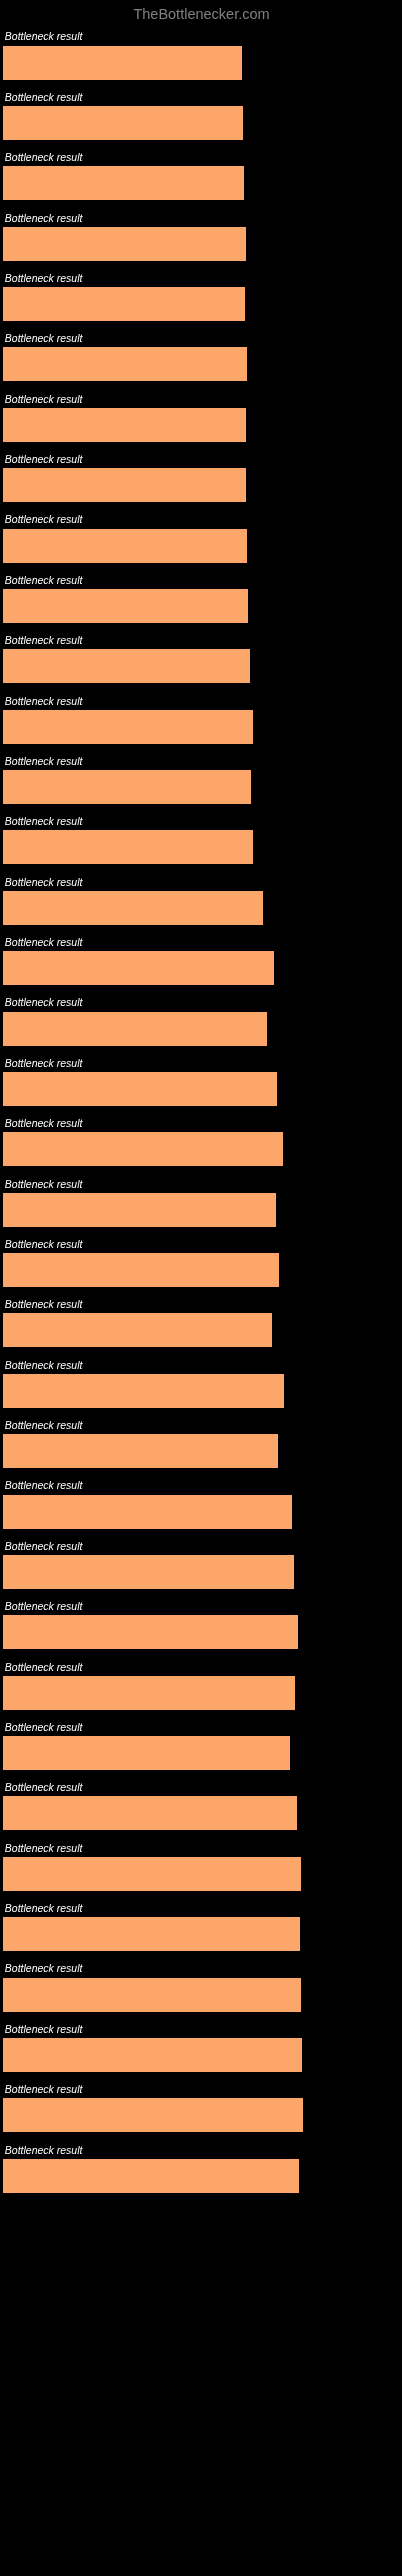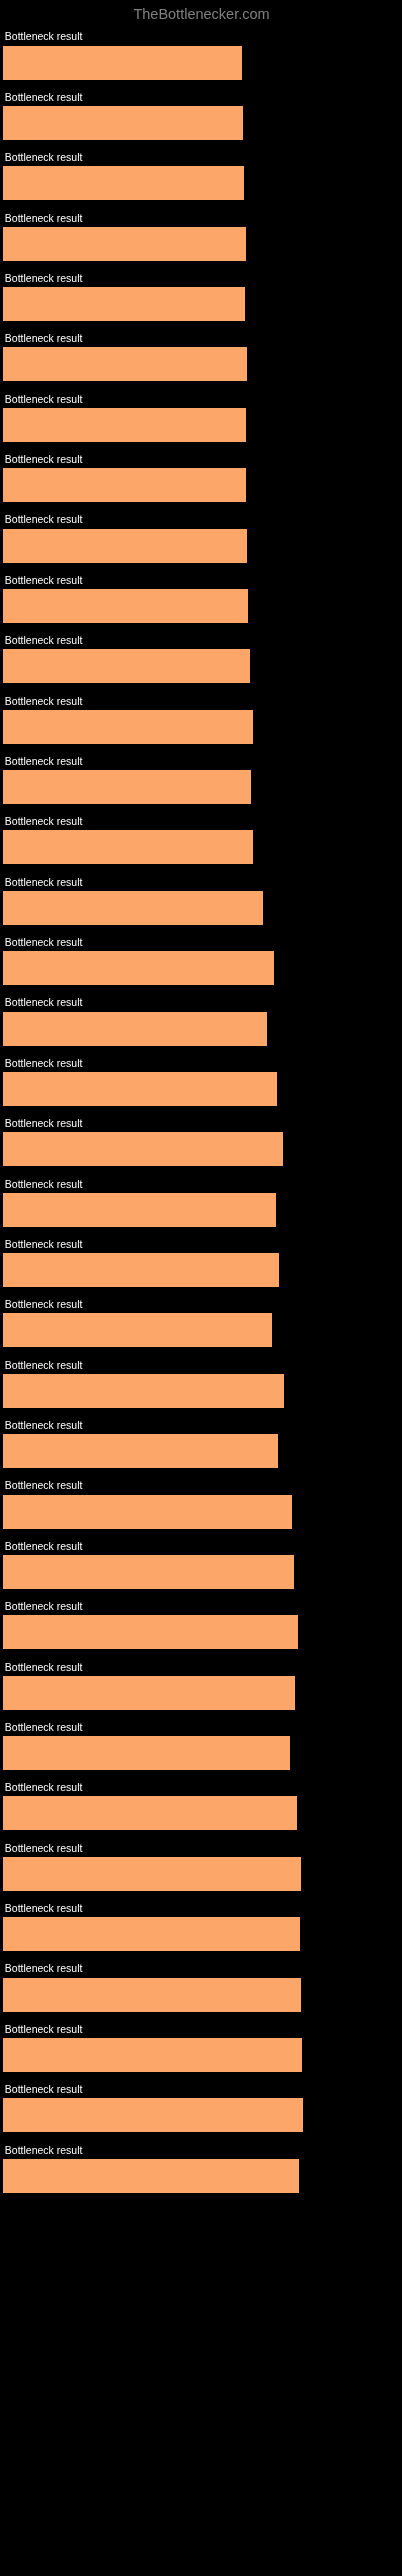--- a/index.html
+++ b/index.html
@@ -15,20 +15,21 @@
     }
     .header-title {
       color: #808080;
       font-size: 14.5px;
       text-align: center;
       padding: 6.4px 0 1.6px 0;
       font-weight: normal;
     }
     .chart-container {
       padding: 0 0 16px 0;
+      font-style: italic;
     }
     .bar-row {
       margin-bottom: 4.8px;
     }
     .bar-label {
       color: #ffffff;
       font-size: 10.5px;
       padding: 6.4px 0 3.2px 4.8px;
       display: block;
     }

